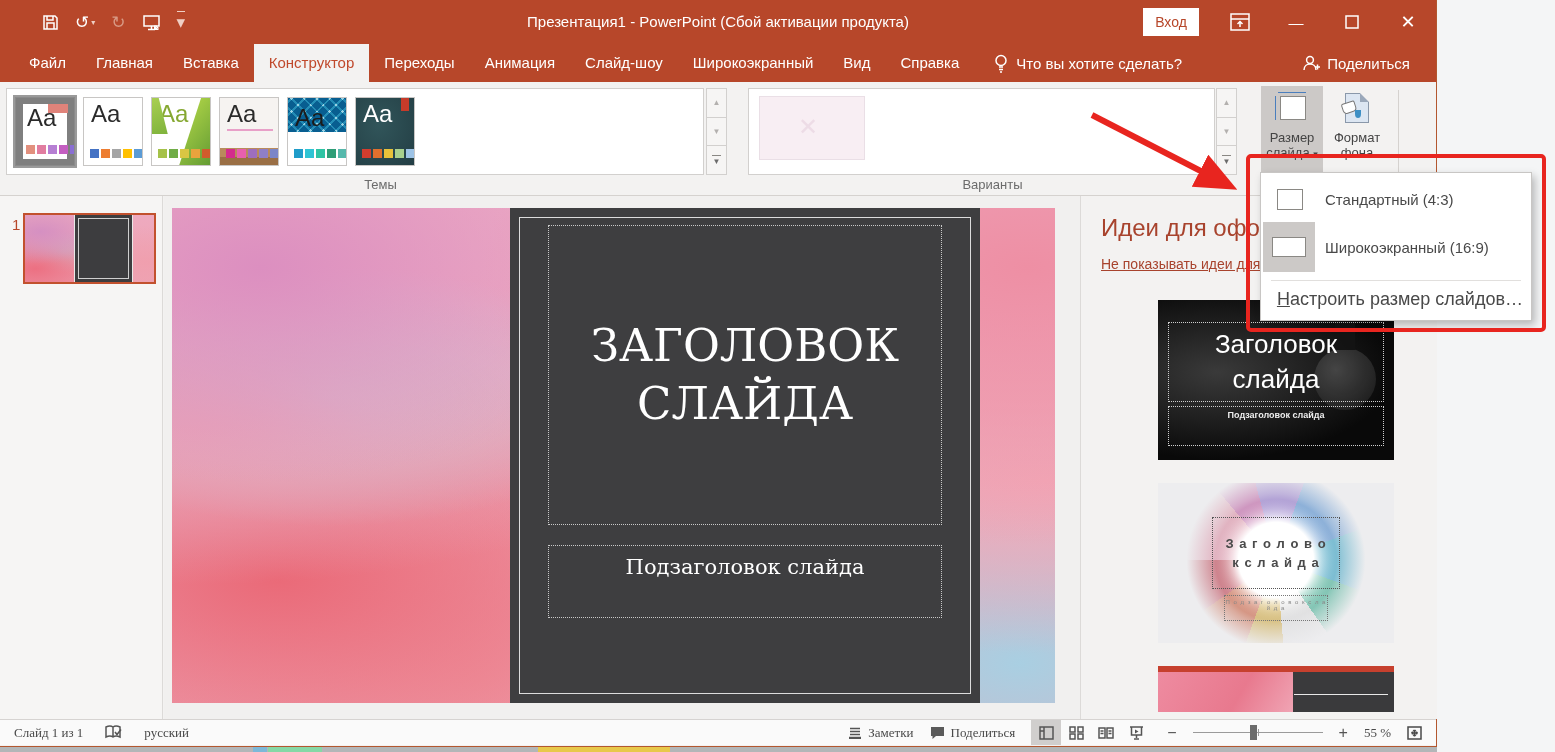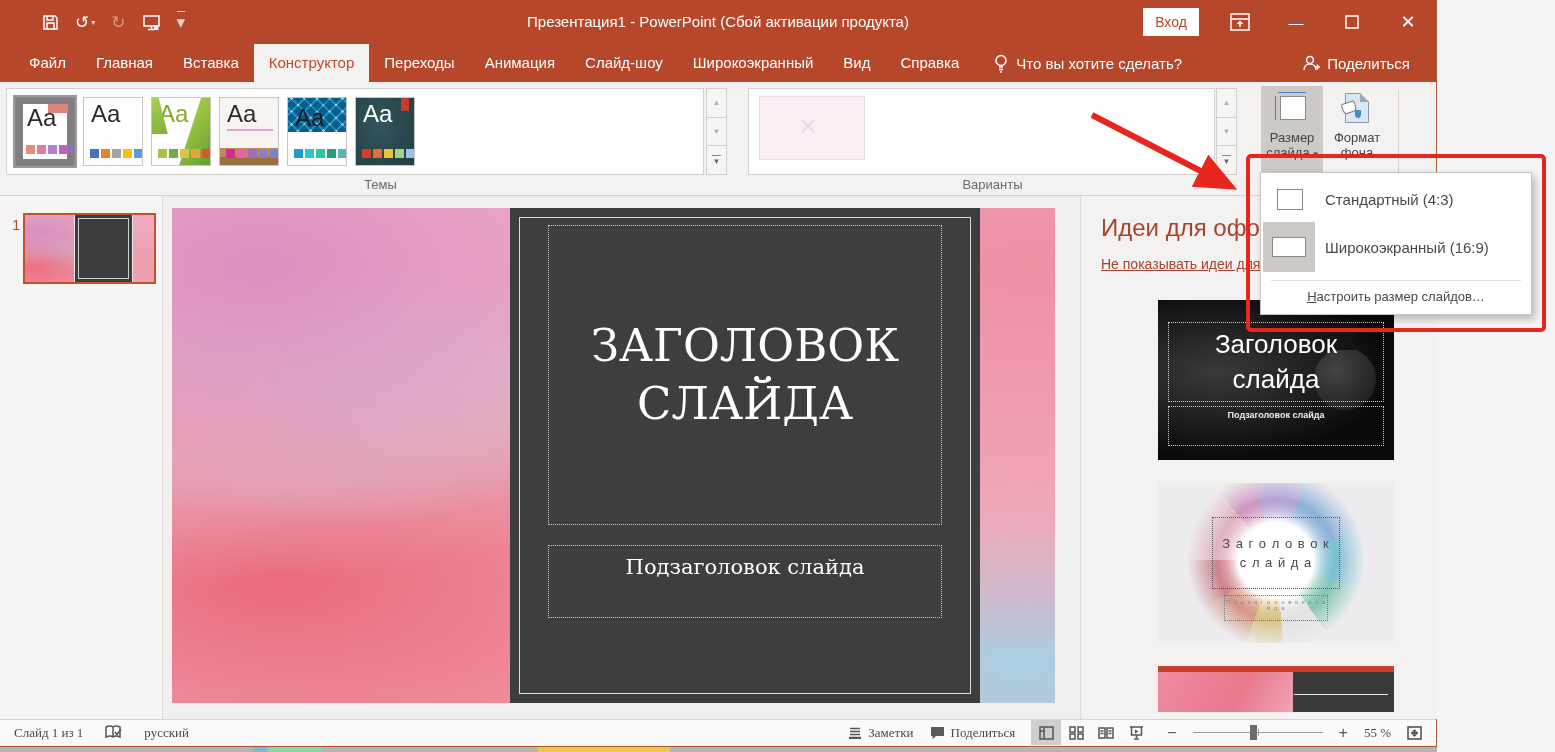--- a/index.html
+++ b/index.html
@@ -101,21 +101,21 @@
               border:1px solid #c8c6c4; box-shadow:3px 4px 8px rgba(0,0,0,.25); z-index:40;
               padding:6px 0 4px; }
   .dd-item { display:flex; align-items:center; font-size:15px; color:#494949; }
   .dd-item.std { padding:10px 0 12px 16px; }
   .dd-item.wide { padding:0 0 0 2px; }
   .dd-ico-std { width:26px; height:21px; background:#fff; border:1.2px solid #8a8884; margin-right:22px; }
   .dd-ico-widewrap { width:52px; height:50px; background:#ccc9c7; display:flex; align-items:center;
                      justify-content:center; margin-right:10px; }
   .dd-ico-wide { width:34px; height:20px; background:#fff; border:1.2px solid #8a8884; }
   .dd-sep { border-top:1px solid #e1dfdd; margin:8px 10px 0; }
-  .dd-custom { text-align:center; font-size:13px; color:#494949; padding:8px 0 6px; }
+  .dd-custom { text-align:right; font-size:18px; color:#494949; padding:8px 8px 6px; }
   .dd-custom .ul { text-decoration:underline; }
 
   
   .annot-rect { position:absolute; left:1246px; top:154px; width:300px; height:178px;
                 border:4px solid #e8251f; border-radius:5px; z-index:70; pointer-events:none; }
   .annot-arrow { position:absolute; left:1082px; top:105px; z-index:70; pointer-events:none; }
 
   
   .thumb-pane { position:absolute; left:0; top:196px; width:163px; bottom:27px; background:#f6f5f4;
                 border-right:1px solid #dcdad8; }
@@ -176,21 +176,21 @@
           conic-gradient(from -40deg at 50% 48%,
             #b85a9e 0 25deg, #8a6fc4 25deg 60deg, #4a86c8 60deg 110deg, #2e9bbd 110deg 150deg,
             #3aa98c 150deg 185deg, #d8d8d8 185deg 215deg, #c9a23a 215deg 240deg, #c45a3a 240deg 275deg,
             #b83a4a 275deg 310deg, #d88aa0 310deg 360deg);
         }
   .idea-petals::before { content:""; position:absolute; inset:0;
         background:radial-gradient(circle at 50% 48%, rgba(255,255,255,0) 0 30%, rgba(238,238,240,.55) 46%, #ededef 62%); }
   .idea-petals .t-box { position:absolute; left:54px; top:34px; width:128px; height:72px; border:1px dotted #555;
                         display:flex; align-items:center; justify-content:center; }
   .idea-petals .t-box .txt { color:#4a4a4a; font-size:13px; line-height:1.5; letter-spacing:1px;
-                             text-align:center; width:110px; font-weight:normal; }
+                             text-align:center; width:110px; font-weight:bold; }
   .idea-petals .s-box { position:absolute; left:66px; top:112px; width:104px; height:26px; border:1px dotted #777;
                         text-align:center; }
   .idea-petals .s-box .txt { color:#888; font-size:6px; margin-top:3px; letter-spacing:1px; }
 
   .idea-strip { top:470px; height:46px; background:#3a3a3c; border-top:6px solid #c6402e; }
   .idea-strip .pink { position:absolute; left:0; top:0; width:57%; height:100%;
         background:linear-gradient(120deg,#ee8ba0,#e8798e 60%,#f0a4b4); }
   .idea-strip .line { position:absolute; right:6px; top:22px; width:40%; border-top:1.5px solid #e8e8e8; }
 
   

